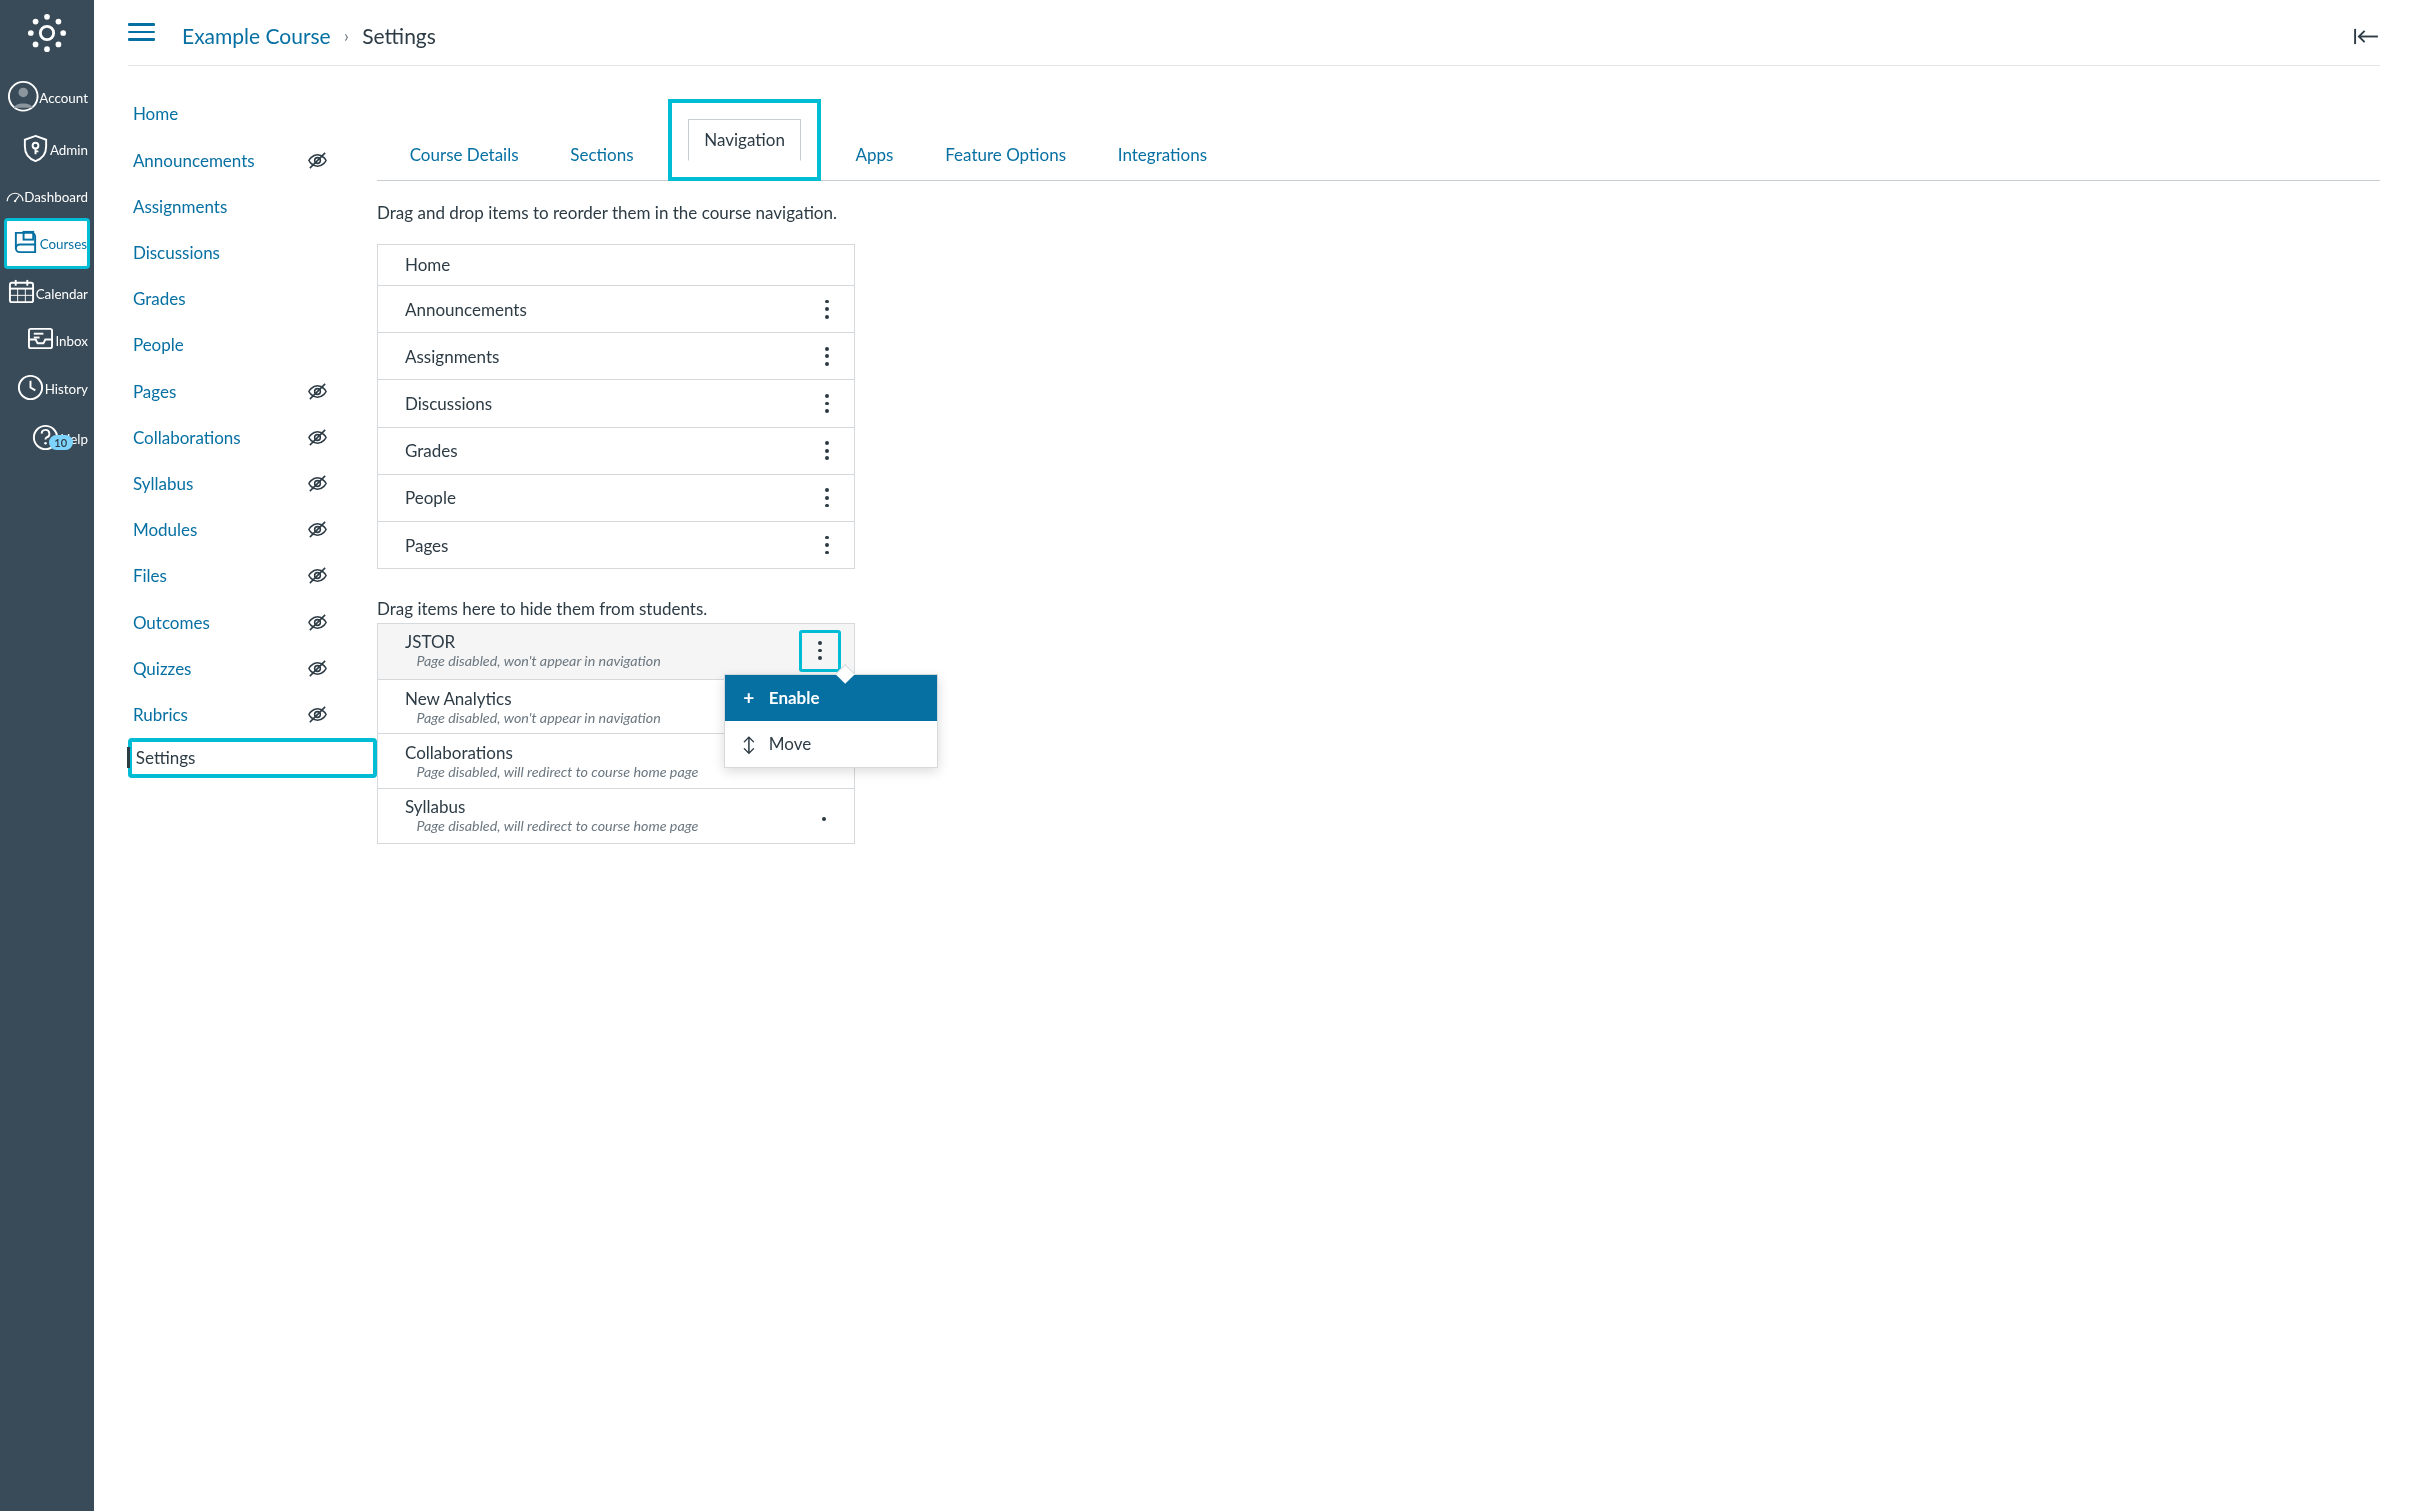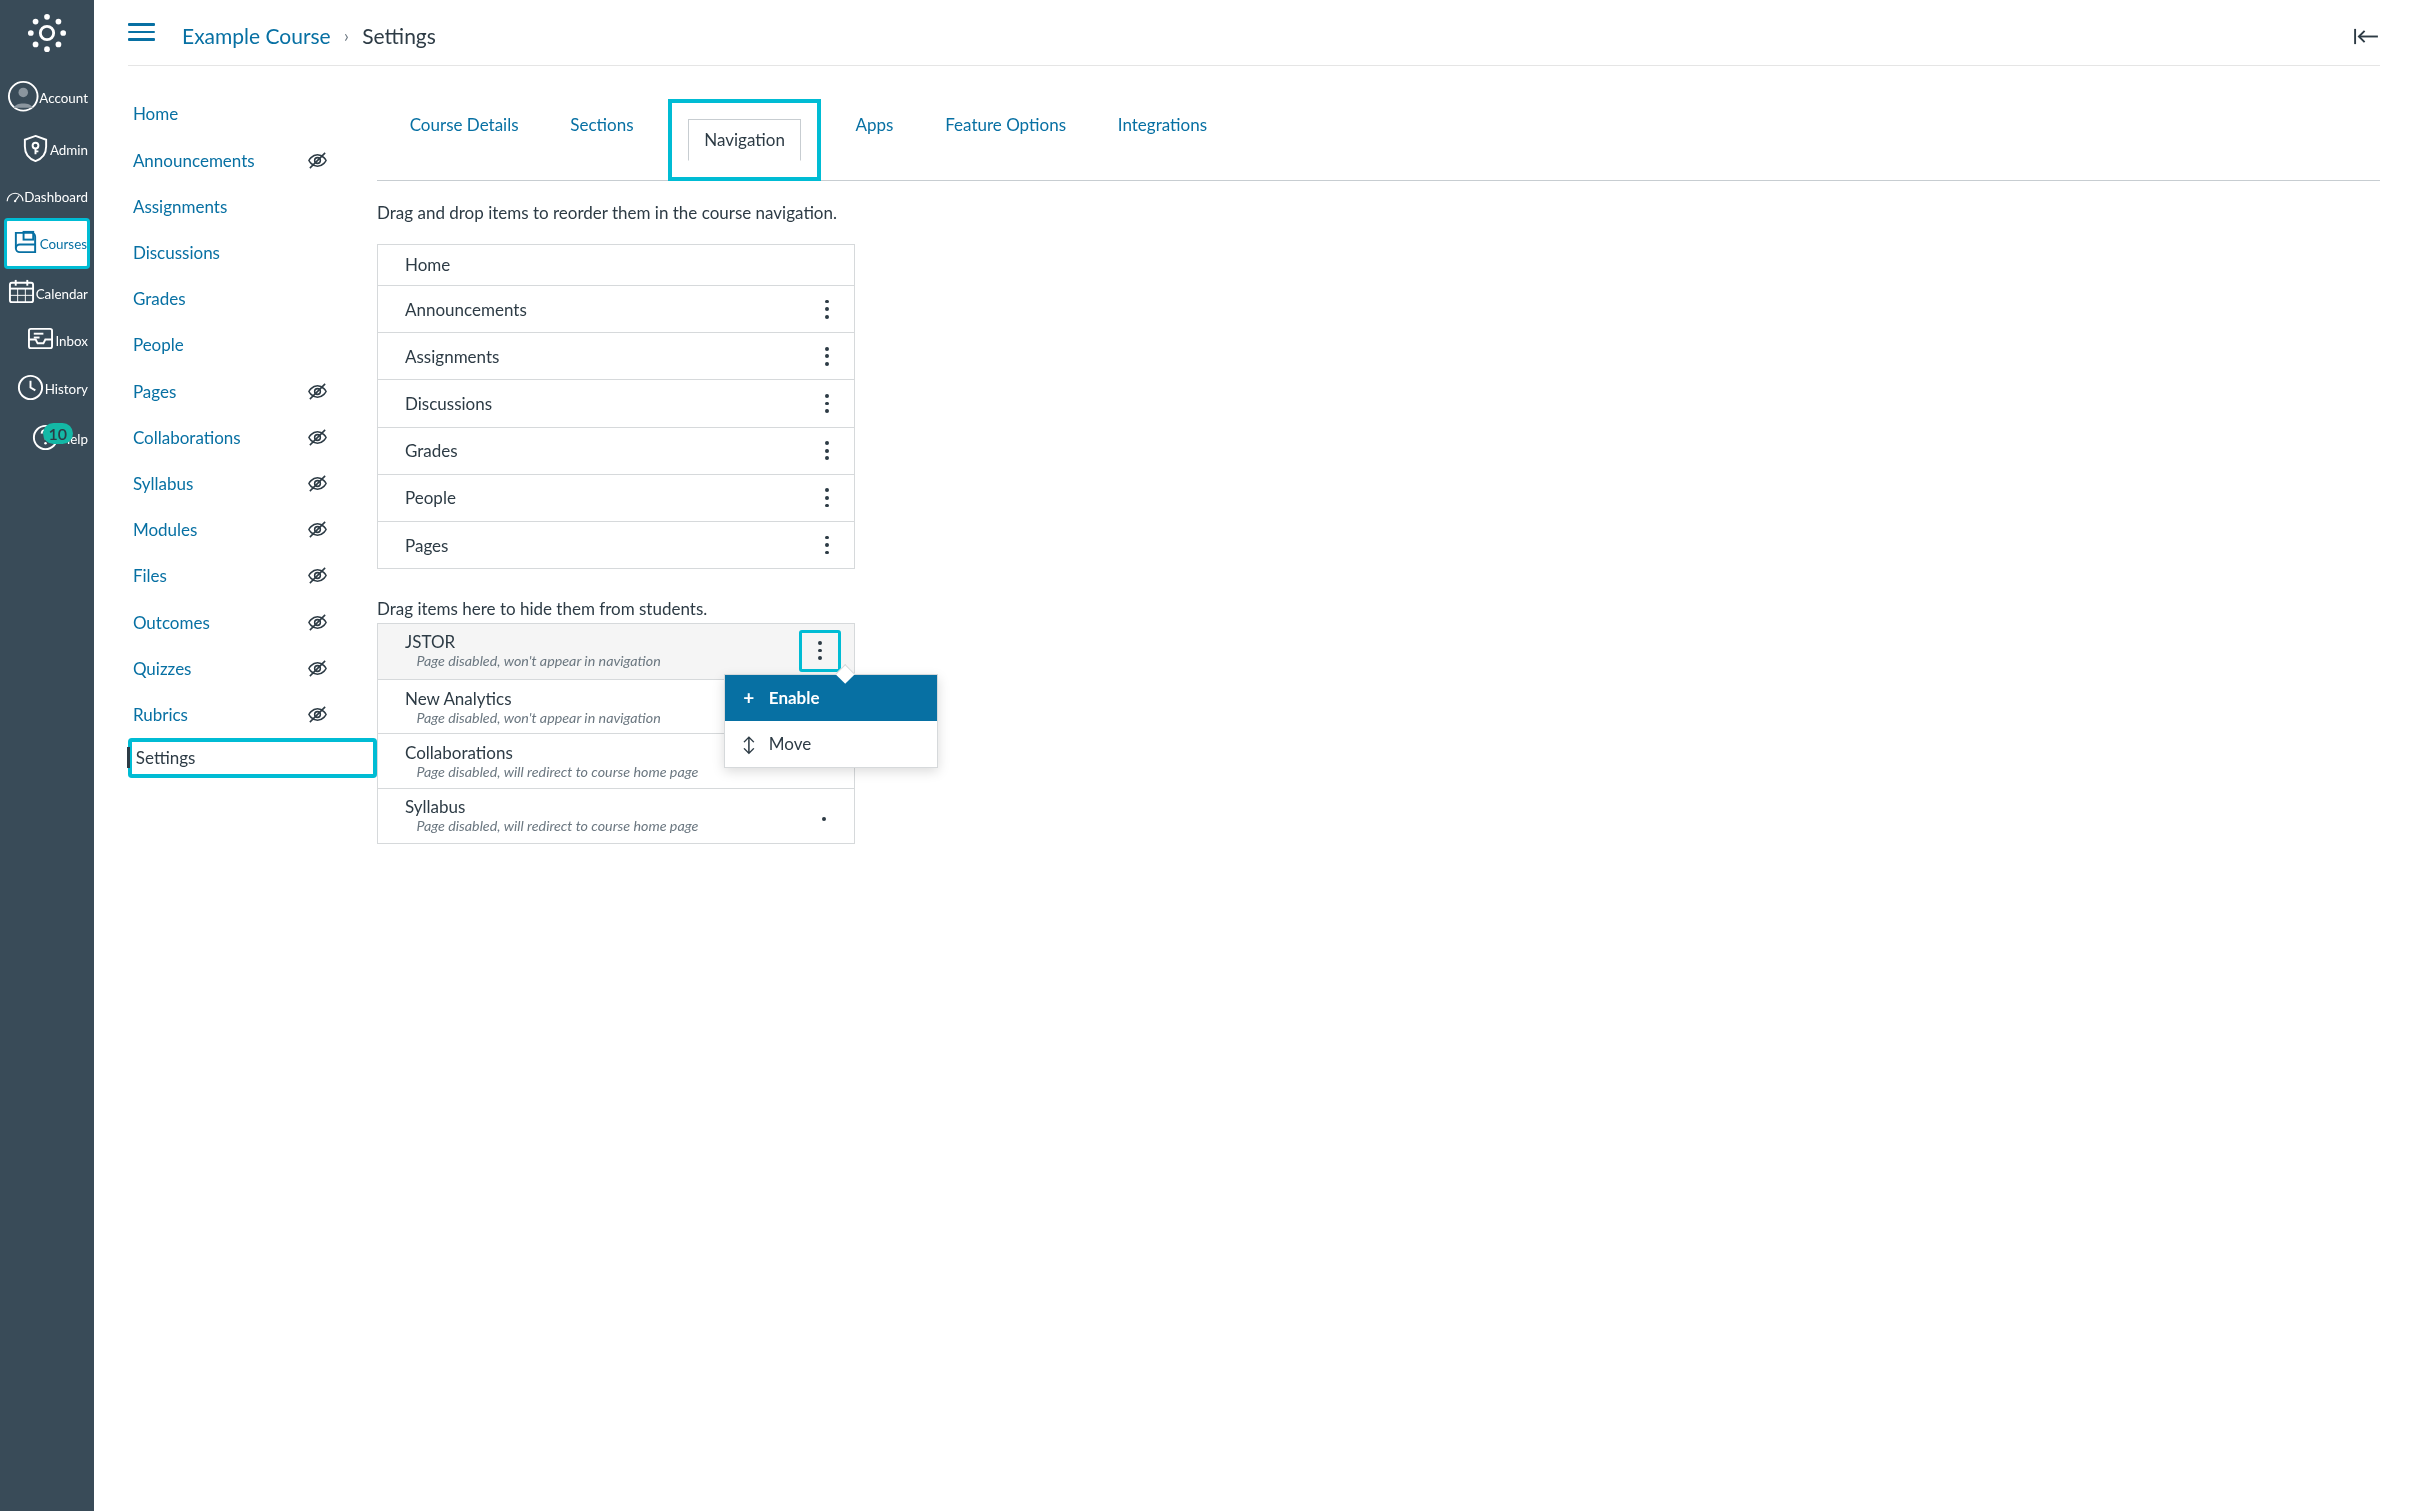--- a/index.html
+++ b/index.html
@@ -40,26 +40,26 @@
     color: #0770A3;
   }
   .global-nav .nav-item.highlighted svg { stroke: #0770A3; fill: #0770A3; }
   .global-nav .nav-item .label {
     font-size: 13.4px;
     margin-top: 3.8px;
   }
   .global-nav svg { display: block; }
   .badge {
     position: absolute;
-    top: 8px;
+    top: 20px;
     right: 15.3px;
-    background: #14b8a6;
+    background: #7dd3fc;
     color: #2d3b45;
     border-radius: 955px;
-    font-size: 16px;
+    font-size: 11px;
     padding: 1px 5.7px;
     font-weight: 600;
   }
 
   
   .main {
     flex: 1;
     display: flex;
     flex-direction: column;
     min-width: 0;
@@ -127,20 +127,21 @@
   .eye-off svg { display:block; }
 
   
   .settings {
     flex:1;
     padding-top: 23px;
     min-width: 0;
   }
   .tabs {
     display:flex;
+    align-items:flex-end;
     border-bottom:1px solid #c7cdd1;
     gap: 17px;
     padding-left: 15.3px;
   }
   .tabs .tab {
     padding: 11.5px 13.4px;
     font-size: 17px;
     color:#0770A3;
     cursor:pointer;
     position:relative;

